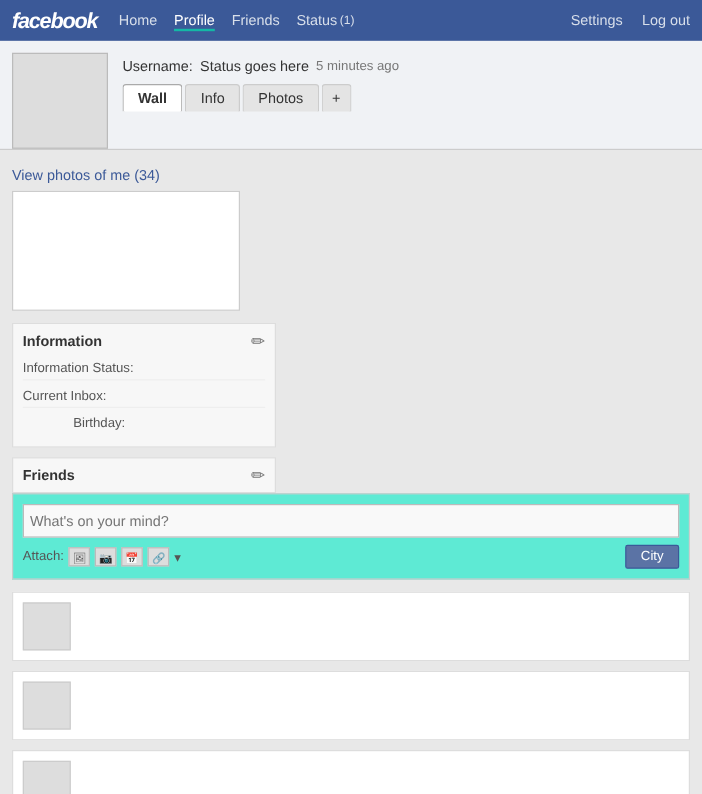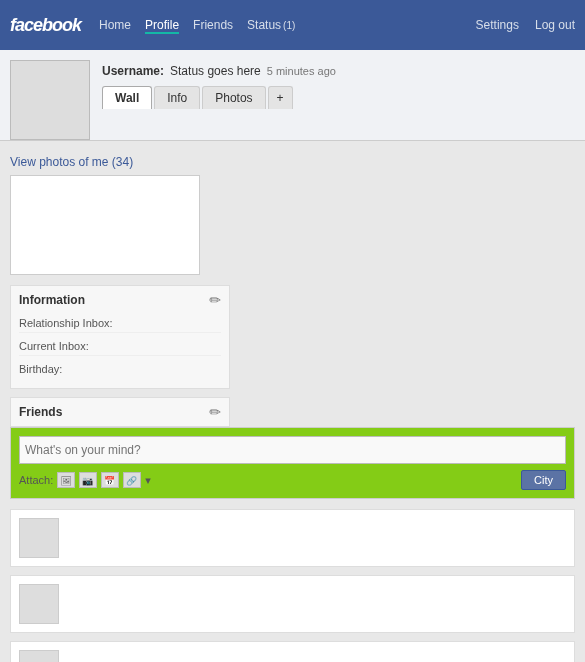--- a/index.html
+++ b/index.html
@@ -11,21 +11,21 @@
       min-height: 662px;
       color: #333;
     }
 
     
     .navbar {
       background: #3b5998;
       display: flex;
       align-items: center;
       padding: 0 10px;
-      height: 50px;
+      height: 34px;
       position: relative;
     }
     .navbar-brand {
       color: #fff;
       font-size: 18px;
       font-weight: bold;
       font-style: italic;
       margin-right: 18px;
       letter-spacing: -1px;
     }
@@ -82,21 +82,21 @@
       padding-top: 4px;
     }
     .profile-status-row {
       display: flex;
       align-items: center;
       gap: 6px;
       margin-bottom: 8px;
       font-size: 12px;
     }
     .profile-status-label {
-      font-weight: bold;
+      font-weight: normal;
     }
     .profile-status-text {
       color: #333;
     }
     .profile-status-time {
       color: #777;
       font-size: 11px;
     }
 
     
@@ -188,20 +188,21 @@
     }
     .info-field {
       font-size: 11px;
       color: #555;
       margin-bottom: 4px;
       padding: 3px 0;
       border-bottom: 1px solid #eee;
     }
     .info-field:last-child {
       border-bottom: none;
+      margin-left: 42px;
     }
     .info-field-label {
       color: #555;
       font-size: 11px;
     }
 
     .friends-section {
       background: #f7f7f7;
       border: 1px solid #ddd;
       padding: 6px 8px;
@@ -216,21 +217,21 @@
       font-size: 12px;
     }
 
     
     .right-column {
       flex: 1;
     }
 
     
     .status-box {
-      background: #84cc16;
+      background: #5eead4;
       border: 1px solid #ccc;
       padding: 8px;
       margin-bottom: 10px;
     }
     .status-input {
       width: 100%;
       border: 1px solid #bbb;
       padding: 5px;
       font-size: 12px;
       color: #999;
@@ -342,21 +343,21 @@
   <div class="left-column">
     <a class="view-photos-link">View photos of me (34)</a>
     <div class="photo-box"></div>
 
     <div class="info-section">
       <div class="info-section-header">
         <span class="info-section-title">Information</span>
         <span class="edit-icon">✏</span>
       </div>
       <div class="info-field">
-        <span class="info-field-label">Relationship Inbox:</span>
+        <span class="info-field-label">Information Status:</span>
       </div>
       <div class="info-field">
         <span class="info-field-label">Current Inbox:</span>
       </div>
       <div class="info-field">
         <span class="info-field-label">Birthday:</span>
       </div>
     </div>
 
     <div class="friends-section">

